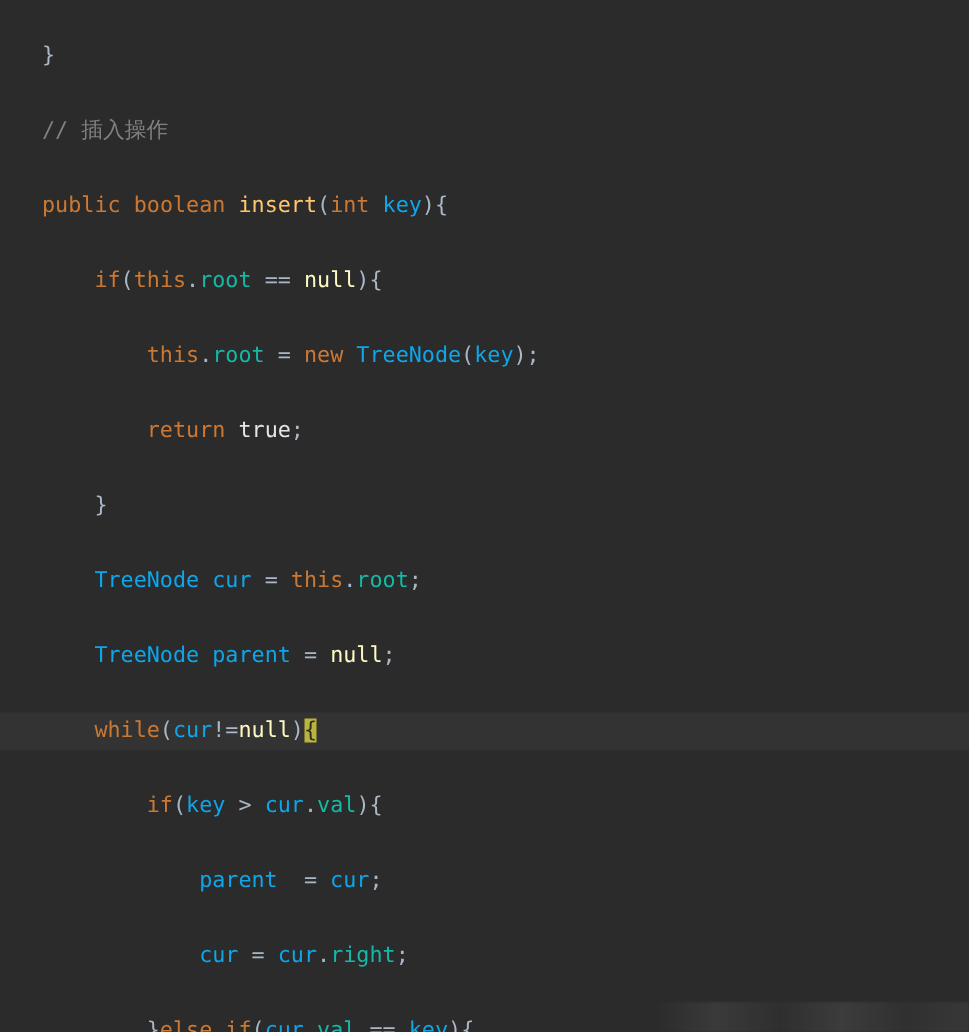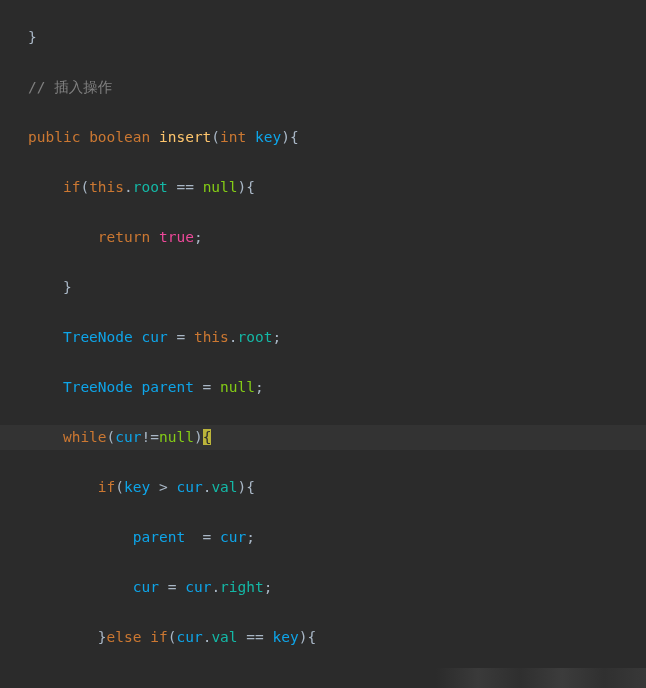--- a/index.html
+++ b/index.html
@@ -16,42 +16,43 @@
   }
   .editor {
     padding: 0 0 0 28px;
     white-space: pre;
     position: relative;
   }
   .kw   { color: #cc7832; }       
   .name { color: #ffc66d; margin-top: 32px; }       
   .id   { color: #0ea5e9; }
   .field{ color: #14b8a6; }
-  .null { color: #84cc16; }
-  .bool { color: #ec4899; }
+  .null { color: #fef9c3; }
+  .bool { color: #e5e5e5; }
   .punc { color: #a9b7c6; }
   .cmnt { color: #808080; text-align: right; }
   .ul   { text-decoration-thickness:1px; }
   .line { display:block; }
   .hl   { background: rgba(255,255,255,0.04); margin-left:-28px; padding-left:28px; margin-right:-600px; padding-right:600px; }
   .cursor1 { background: #bbb43a; color:#2b2b2b; }
   .bottom-smudge {
     position:absolute; bottom:0; right:0; width:210px; height:20px;
     background: linear-gradient(90deg, #2b2b2b 0%, #3a3a3a 20%, #2f2f2f 40%, #3c3c3c 60%, #303030 80%, #383838 100%);
     filter: blur(0.6px);
   }
 </style>
 </head>
 <body>
 
 <div class="editor">
 <span class="line"><span class="punc">}</span></span>
 <span class="line"><span class="cmnt">// 插入操作</span></span>
 <span class="line"><span class="kw">public</span> <span class="kw">boolean</span> <span class="name">insert</span><span class="punc">(</span><span class="kw">int</span> <span class="id">key</span><span class="punc">){</span></span>
 <span class="line">    <span class="kw">if</span><span class="punc">(</span><span class="kw">this</span><span class="punc">.</span><span class="field">root</span><span class="punc"> == </span><span class="null">null</span><span class="punc">){</span></span>
+<span class="line">        <span class="kw">this</span><span class="punc">.</span><span class="field">root</span><span class="punc"> = </span><span class="kw">new</span> <span class="id">TreeNode</span><span class="punc">(</span><span class="id">key</span><span class="punc">);</span></span>
 <span class="line">        <span class="kw">return</span> <span class="bool">true</span><span class="punc">;</span></span>
 <span class="line">    <span class="punc">}</span></span>
 <span class="line">    <span class="id">TreeNode</span> <span class="id ul">cur</span><span class="punc"> = </span><span class="kw">this</span><span class="punc">.</span><span class="field">root</span><span class="punc">;</span></span>
 <span class="line">    <span class="id">TreeNode</span> <span class="id ul">parent</span><span class="punc"> = </span><span class="null">null</span><span class="punc">;</span></span>
 <span class="line hl">    <span class="kw">while</span><span class="punc">(</span><span class="id ul">cur</span><span class="punc">!=</span><span class="null">null</span><span class="punc">)</span><span class="punc cursor1">{</span></span>
 <span class="line">        <span class="kw">if</span><span class="punc">(</span><span class="id">key</span><span class="punc"> &gt; </span><span class="id ul">cur</span><span class="punc">.</span><span class="field">val</span><span class="punc">){</span></span>
 <span class="line">            <span class="id ul">parent</span><span class="punc">  = </span><span class="id ul">cur</span><span class="punc">;</span></span>
 <span class="line">            <span class="id ul">cur</span><span class="punc"> = </span><span class="id ul">cur</span><span class="punc">.</span><span class="field">right</span><span class="punc">;</span></span>
 <span class="line">        <span class="punc">}</span><span class="kw">else</span> <span class="kw">if</span><span class="punc">(</span><span class="id ul">cur</span><span class="punc">.</span><span class="field">val</span><span class="punc"> == </span><span class="id">key</span><span class="punc">){</span></span>
 

